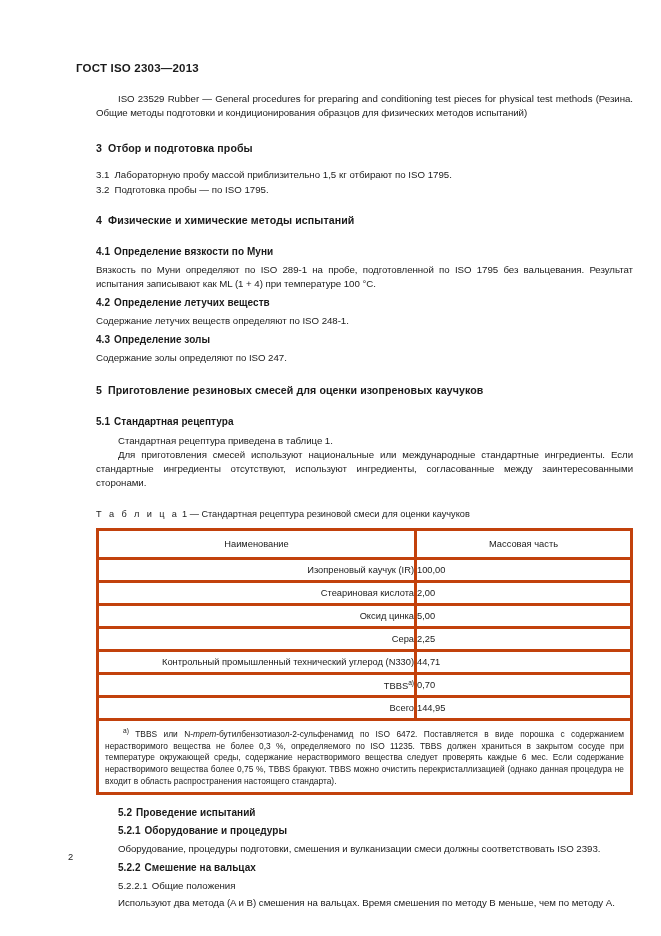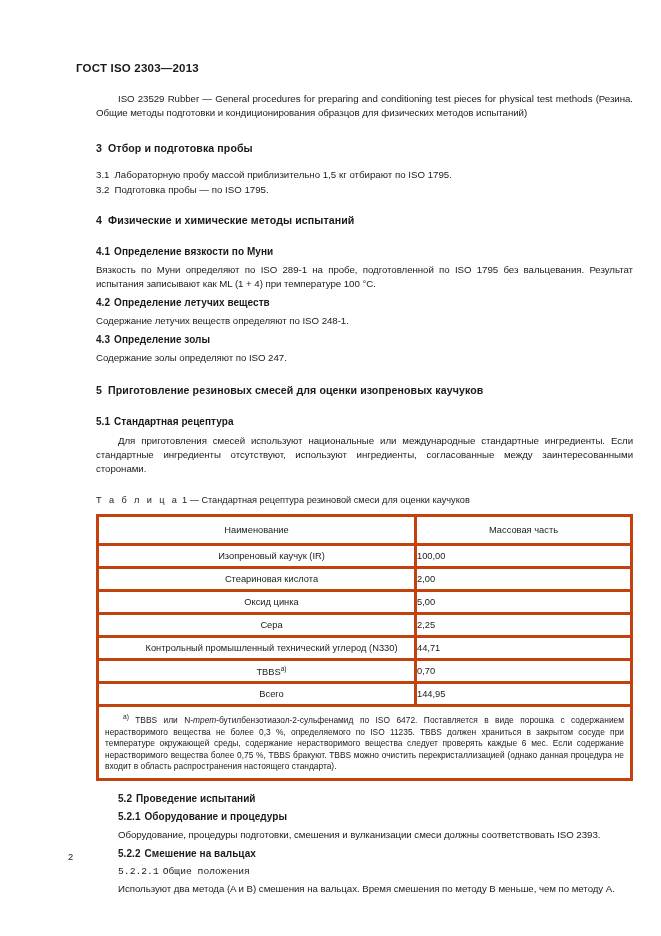--- a/index.html
+++ b/index.html
@@ -63,21 +63,20 @@
     font-weight: bold;
     margin: 0;
     letter-spacing: 0.05px;
   }
   .h2 .num { margin-right: 4px; }
 
   .h3 {
     font-size: 9.7px;
     font-weight: normal;
     margin: 0;
-    font-family: Liberation Mono, monospace;
   }
   .h3 .num { margin-right: 4px; }
 
   .numlines {
     font-size: 9.7px;
     line-height: 14.2px;
   }
   .numline .num { margin-right: 5px; }
 
   .tbl-caption {
@@ -104,21 +103,21 @@
   table.recipe .hd {
     text-align: center;
     height: 26px;
     border-bottom-width: 2px;
     vertical-align: middle;
   }
   table.recipe .cell-name {
     height: 20px;
     padding-left: 30px;
     vertical-align: middle;
-    text-align: center;
+    text-align: right;
   }
   table.recipe .cell-val {
     height: 20px;
     vertical-align: middle;
   }
   table.recipe td.footnote {
     padding: 4px 6px 5px 6px;
     font-size: 8.4px;
     line-height: 11.6px;
     text-align: justify;
@@ -203,20 +202,21 @@
     <div class="h1">
       <span class="num">5</span><span>Приготовление резиновых смесей для оценки изопреновых каучуков</span>
     </div>
 
     <div style="height:20px"></div>
 
     <div class="h2">
       <span class="num">5.1</span><span>Стандартная рецептура</span>
     </div>
     <div style="height:7px"></div>
+    <p class="para indent">Стандартная рецептура приведена в таблице 1.</p>
     <p class="para indent">Для приготовления смесей используют национальные или международные стандартные ингредиенты. Если стандартные ингредиенты отсутствуют, используют ингредиенты, согласованные между заинтересованными сторонами.</p>
 
     <div style="height:19px"></div>
 
     <p class="tbl-caption">
       <span class="spaced">Т а б л и ц а</span><span>&nbsp;</span><span>1</span><span>&nbsp;</span><span>—</span><span>&nbsp;</span><span>Стандартная рецептура резиновой смеси для оценки каучуков</span>
     </p>
 
     <div style="height:9px"></div>
 

